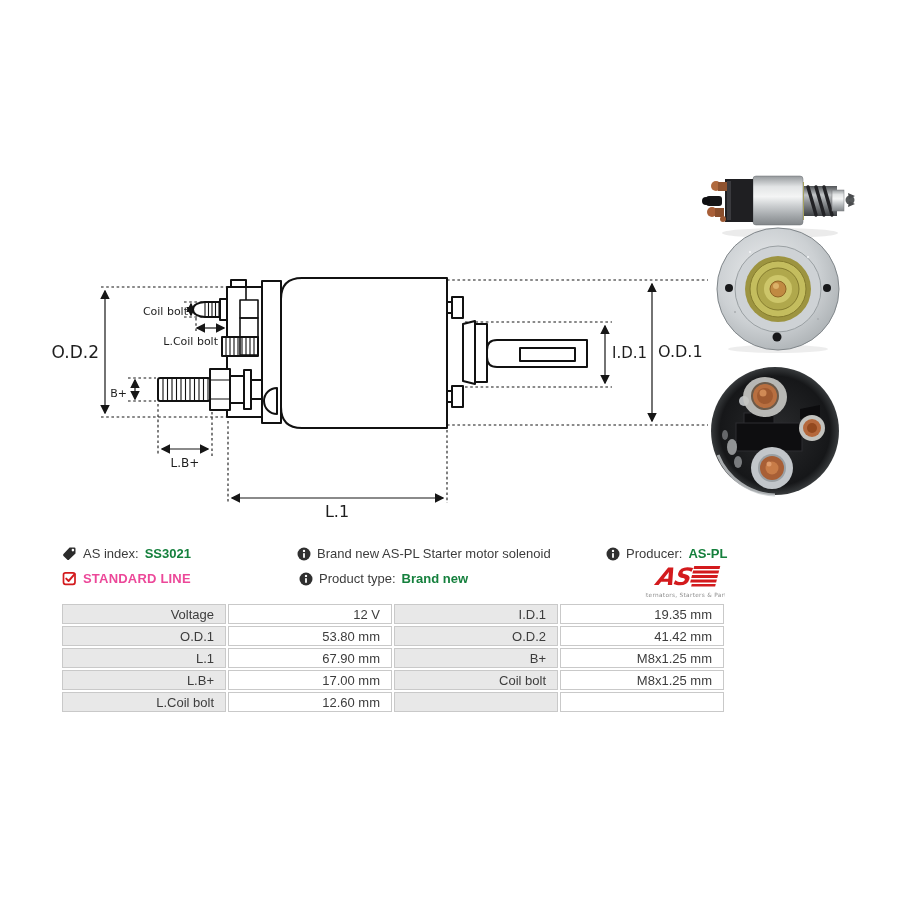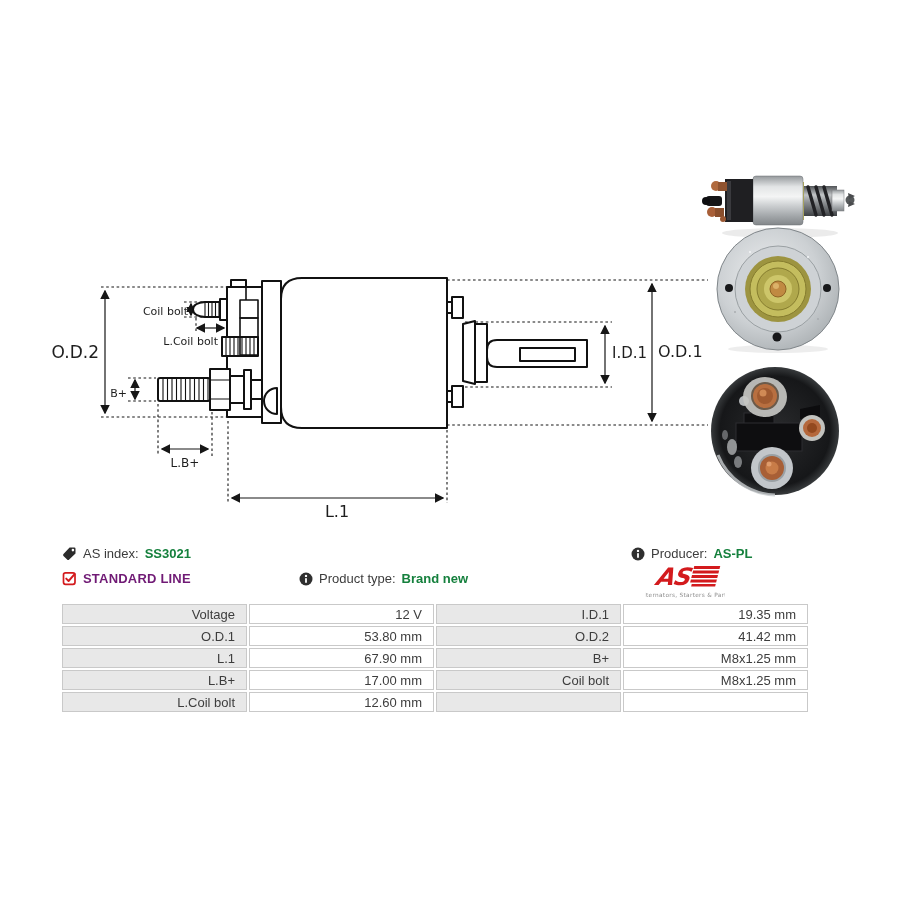--- a/index.html
+++ b/index.html
@@ -3,25 +3,25 @@
 <meta charset="utf-8">
 <style>
   * { margin:0; padding:0; box-sizing:border-box; }
   html,body { background:#fff; }
   body { font-family:"Liberation Sans", sans-serif; }
   .canvas { position:relative; width:900px; height:900px; background:#fff; overflow:hidden; }
   .abs { position:absolute; }
   .inforow { position:absolute; display:flex; align-items:center; gap:6px;
              font-size:13px; color:#3c3c3c; white-space:nowrap;justify-content:space-between; }
   .inforow b { font-weight:bold; color:#15803d; }
-  .inforow.red span { color:#701a75; font-weight:bold; letter-spacing:.2px; }
+  .inforow.red span { color:#ec4899; font-weight:bold; letter-spacing:.2px; }
   .icn { flex:0 0 auto; display:block; }
   table.spec { position:absolute; left:60px; top:602px; border-collapse:separate;
                border-spacing:2px; table-layout:fixed; }
-  table.spec td { width:185px; height:20px; border:1px solid #c9c9c9; background:#fff;
+  table.spec td { width:164px; height:20px; border:1px solid #c9c9c9; background:#fff;
                   font-size:13px; color:#3d3d3d; text-align:right;
                   padding:1px 11px 1px 4px; overflow:hidden; }
   table.spec td.lbl { background:#e8e8e8; }
   svg text { font-family:"DejaVu Sans", sans-serif; }
 </style>
 </head>
 <body>
 
 <div class="canvas">
 
@@ -208,32 +208,40 @@
   </div>
 
   <div class="inforow red" style="left:62px;top:571px">
     <svg class="icn" width="15" height="15" viewBox="0 0 15 15">
       <rect x="1.5" y="1.8" width="11.5" height="11.5" rx="2" fill="none" stroke="#d31a1d" stroke-width="1.7"></rect>
       <path d="M4.2,7.6 L6.6,10 L12.6,3.2" fill="none" stroke="#d31a1d" stroke-width="1.9" stroke-linecap="round" stroke-linejoin="round"></path>
     </svg>
     <span>STANDARD LINE</span>
   </div>
 
+  <div class="inforow" style="left:297px;top:546px">
+    <svg class="icn" width="14" height="14" viewBox="0 0 14 14">
+      <circle cx="7" cy="7" r="6.5" fill="#2f2f2f"></circle>
+      <circle cx="7" cy="3.9" r="1.2" fill="#ffffff"></circle>
+      <rect x="6.1" y="5.9" width="1.8" height="5" rx="0.9" fill="#ffffff"></rect>
+    </svg>
+    <span>Brand new AS-PL Starter motor solenoid</span>
+  </div>
 
   <div class="inforow" style="left:299px;top:571px">
     <svg class="icn" width="14" height="14" viewBox="0 0 14 14">
       <circle cx="7" cy="7" r="6.5" fill="#2f2f2f"></circle>
       <circle cx="7" cy="3.9" r="1.2" fill="#ffffff"></circle>
       <rect x="6.1" y="5.9" width="1.8" height="5" rx="0.9" fill="#ffffff"></rect>
     </svg>
     <span>Product type:</span>
     <b>Brand new</b>
   </div>
 
-  <div class="inforow" style="left:631px;top:546px">
+  <div class="inforow" style="left:606px;top:546px">
     <svg class="icn" width="14" height="14" viewBox="0 0 14 14">
       <circle cx="7" cy="7" r="6.5" fill="#2f2f2f"></circle>
       <circle cx="7" cy="3.9" r="1.2" fill="#ffffff"></circle>
       <rect x="6.1" y="5.9" width="1.8" height="5" rx="0.9" fill="#ffffff"></rect>
     </svg>
     <span>Producer:</span>
     <b>AS-PL</b>
   </div>
 
   <svg class="abs" style="left:645px;top:563px" width="80" height="38" viewBox="0 0 80 38">

